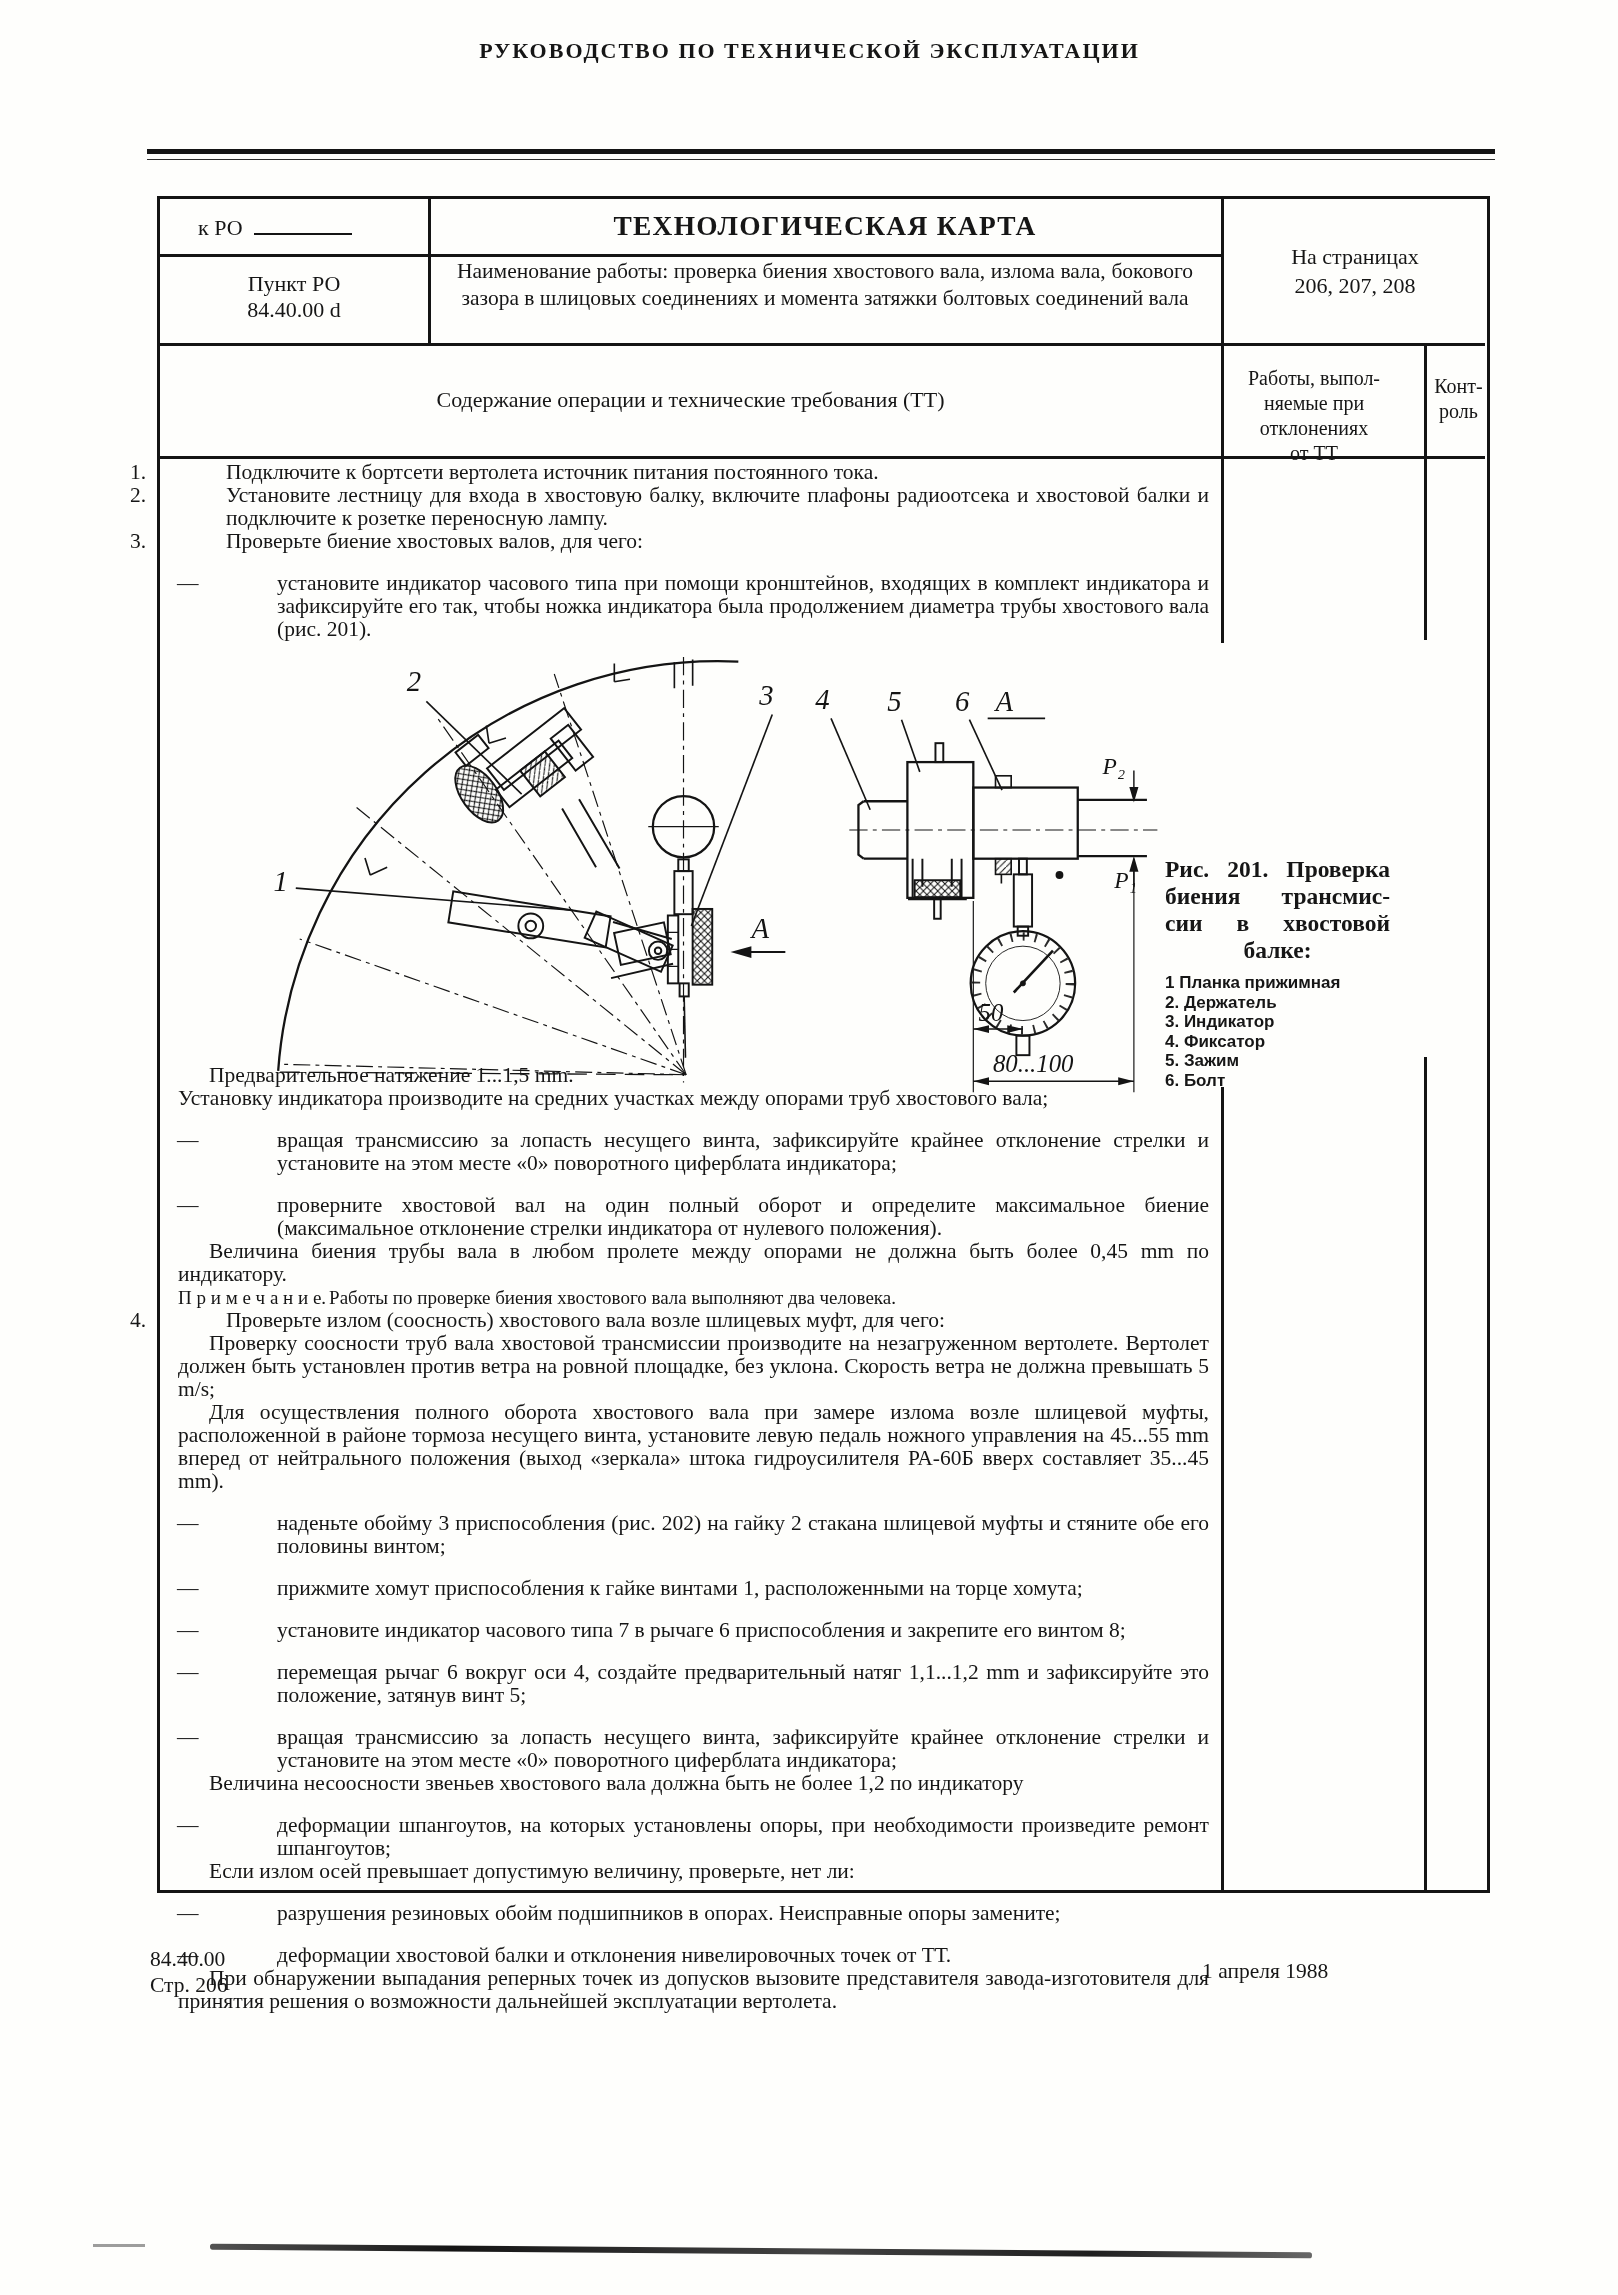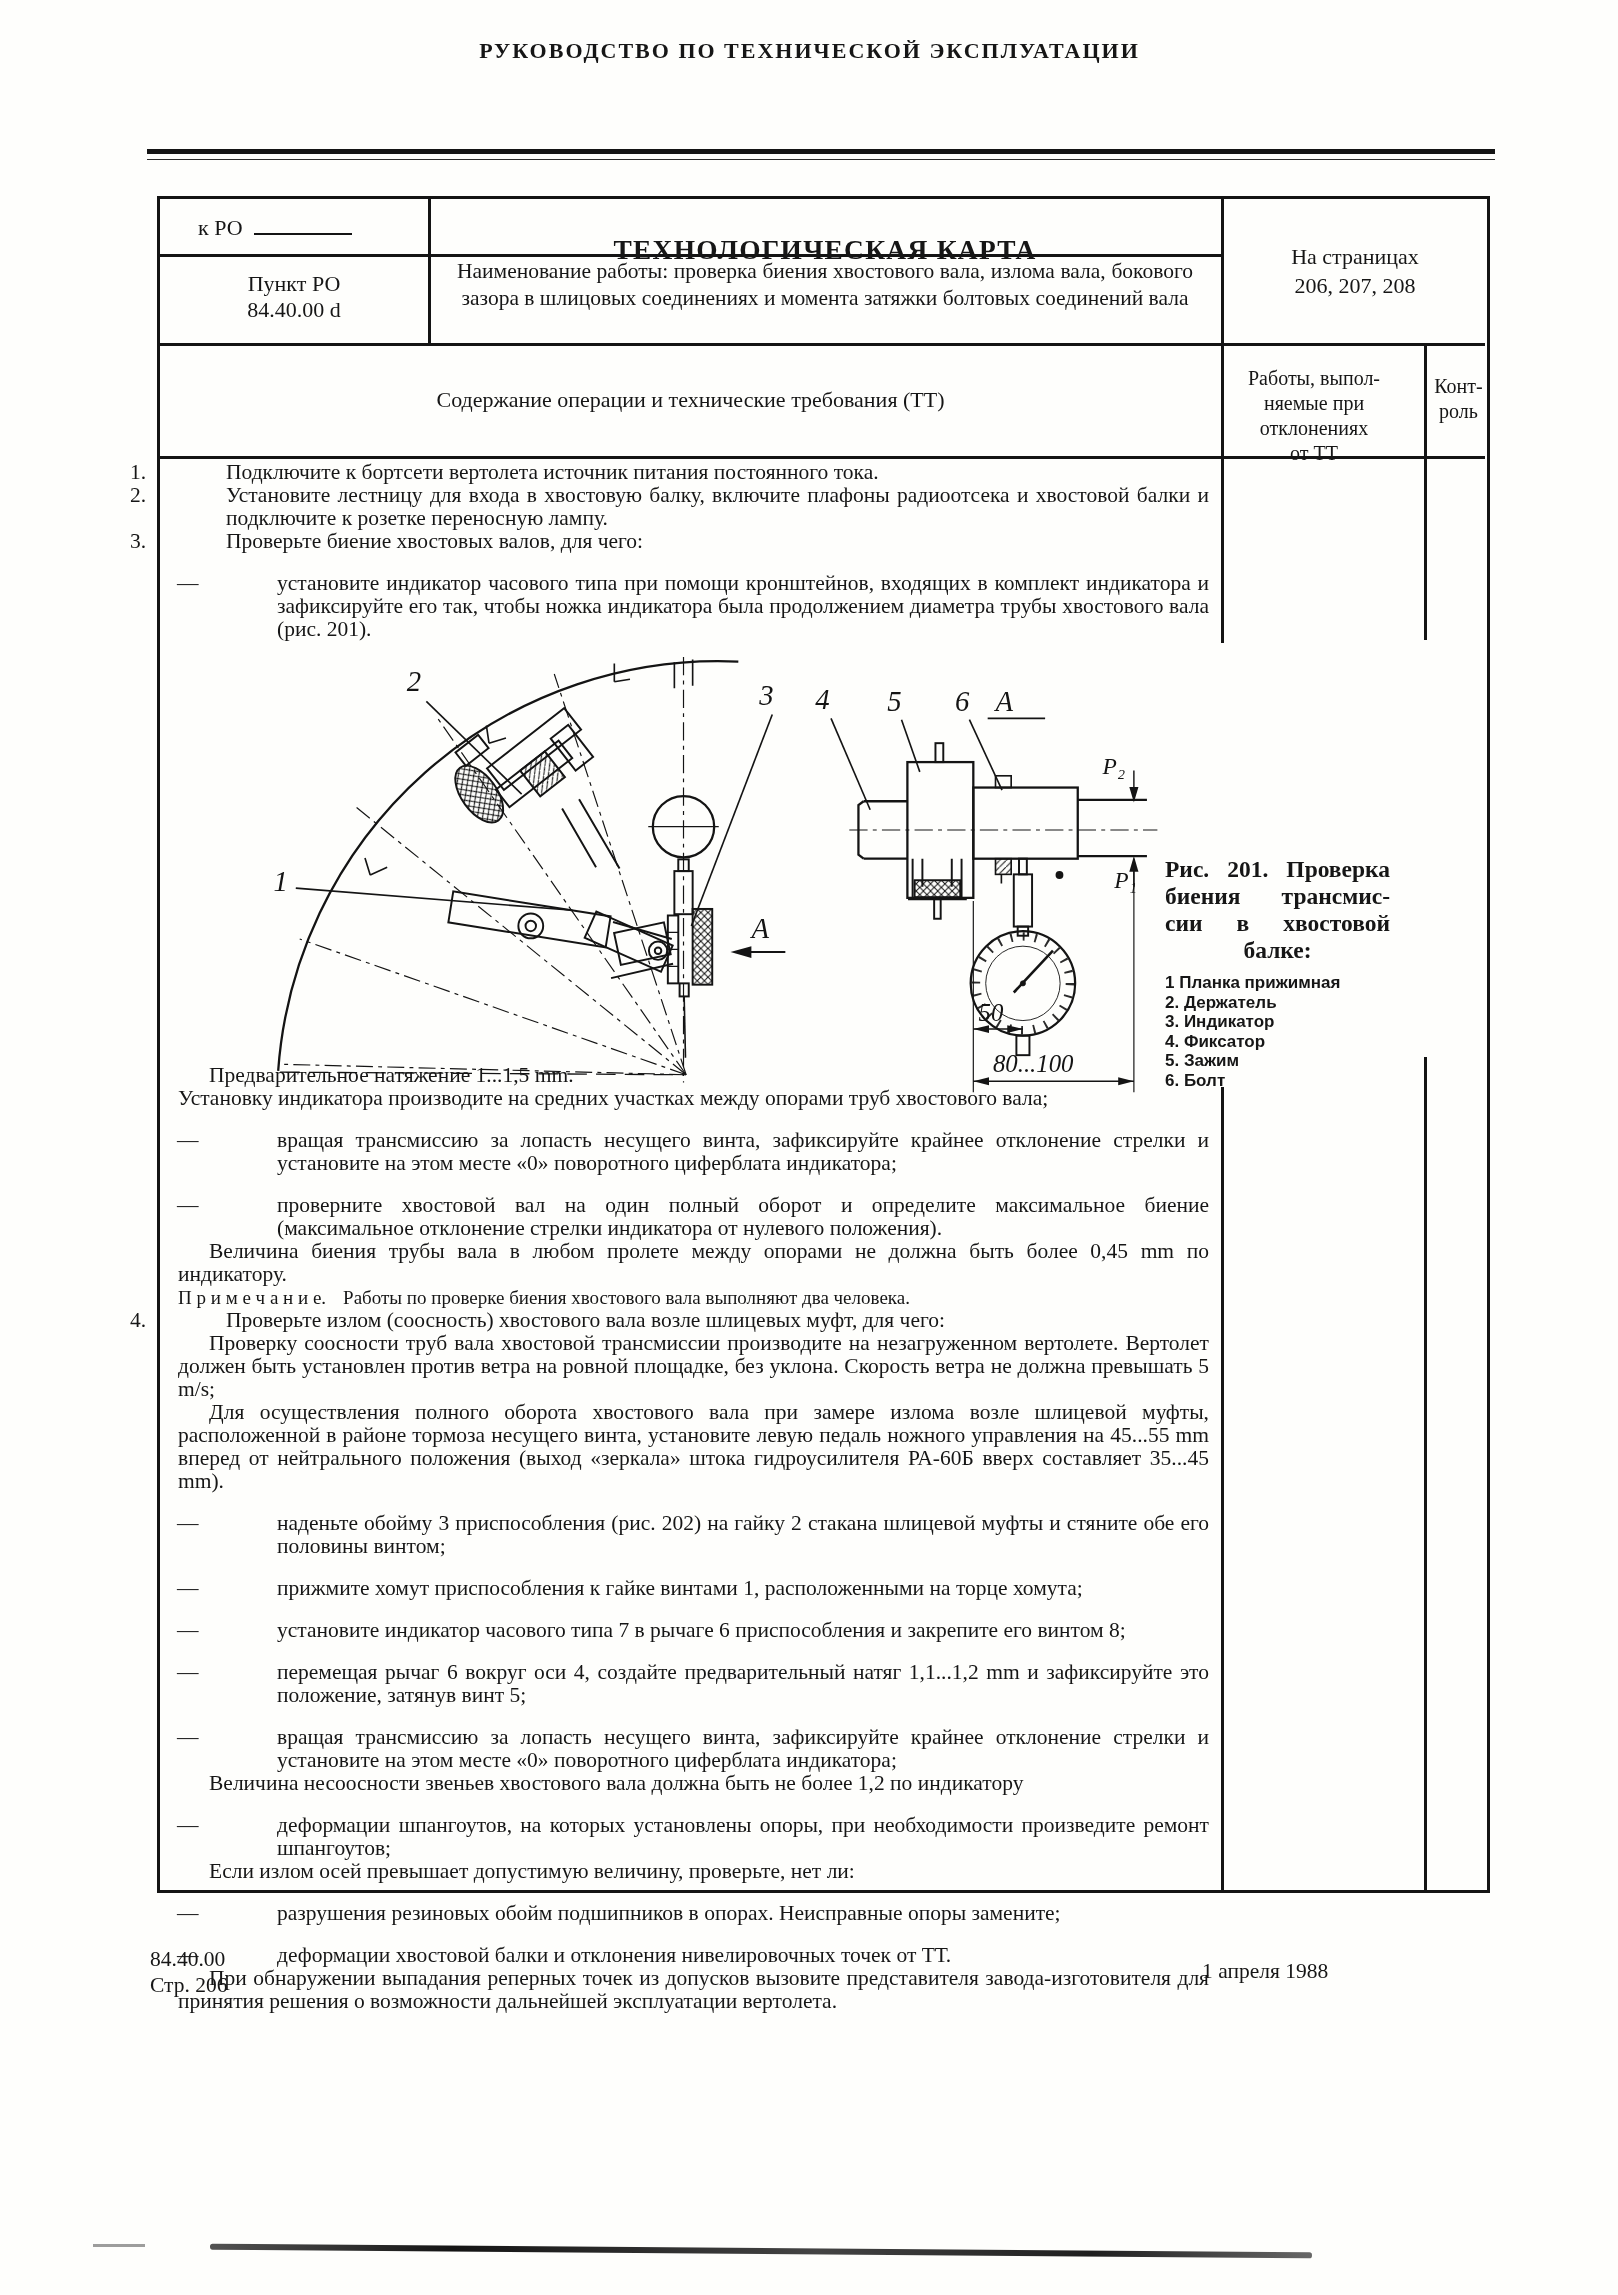--- a/index.html
+++ b/index.html
@@ -18,39 +18,39 @@
 
   
   .tbl{position:absolute;left:157px;top:196px;width:1333px;height:1697px;border:3.9px solid #141414;box-sizing:border-box;}
   .vline,.hline{position:absolute;background:#141414;}
   
   .cell{position:absolute;box-sizing:border-box;}
   .c-kro{left:0;top:0;width:268px;height:55px;font-size:22px;}
   .kro-inner{position:absolute;left:38px;top:14.4px;}
   .blank-line{display:inline-block;width:98px;height:19.6px;border-bottom:2.6px solid #141414;margin-left:11.7px;vertical-align:baseline;}
   .c-punkt{left:0;top:55px;width:268px;height:89px;text-align:center;font-size:22px;line-height:26px;padding-top:17px;}
-  .c-title{left:268px;top:0;width:794px;height:55px;text-align:center;font-size:27.4px;font-weight:bold;letter-spacing:1.3px;line-height:55px;margin-top:24px;}
+  .c-title{left:268px;top:0;width:794px;height:55px;text-align:center;font-size:27.4px;font-weight:bold;letter-spacing:1.3px;line-height:55px;}
   .c-work{left:268px;top:55px;width:794px;height:89px;font-size:21.5px;line-height:27.4px;padding:3.9px 29px;text-align:justify;text-align-last:center;}
   .c-pages{left:1061px;top:0;width:268px;height:108px;text-align:center;font-size:22px;line-height:29px;padding-top:43px;}
   .c-content-h{left:0;top:144px;width:1061px;height:114px;text-align:center;font-size:22px;line-height:114px;}
   .c-dev-h{left:1061px;top:144px;width:186px;height:114px;text-align:center;font-size:20px;line-height:25px;padding-top:23px;white-space:pre-line;}
   .c-ctl-h{left:1264px;top:144px;width:69px;height:114px;text-align:center;font-size:20px;line-height:25px;padding-top:31px;white-space:pre-line;}
 
   
   .ops{position:absolute;left:178px;top:461px;width:1031px;font-size:21.5px;line-height:23px;}
   .para{margin:0;text-align:justify;}
   .para .mk{display:inline-block;}
   .num{padding-left:48px;text-indent:-48px;}
   .num .mk{width:48px;}
   .dash{padding-left:99px;text-indent:-50px;margin-top:19px;}
   .dash .mk{width:50px;}
   .ind{text-indent:31px;}
   .flush{}
   .note{font-size:19px;line-height:23px;}
-  .note .mk{display:inline;margin-right:17px;}
+  .note .mk{display:inline;margin-right:3px;}
 
   
   .figwrap{position:relative;width:100%;height:423px;}
   .figsvg{position:absolute;left:-1.3px;top:14.4px;}
   .figcaption{position:absolute;left:987px;top:215px;width:225px;font-size:23.5px;font-weight:bold;line-height:27px;}
   .figcaption .cl{text-align:justify;text-align-last:justify;}
   .figcaption .cl-last{text-align:center;text-align-last:center;}
   .figlegend{position:absolute;left:987px;top:332px;width:235px;
     font-family:"Liberation Sans","DejaVu Sans",sans-serif;font-weight:bold;
     font-size:17px;line-height:19.6px;}

